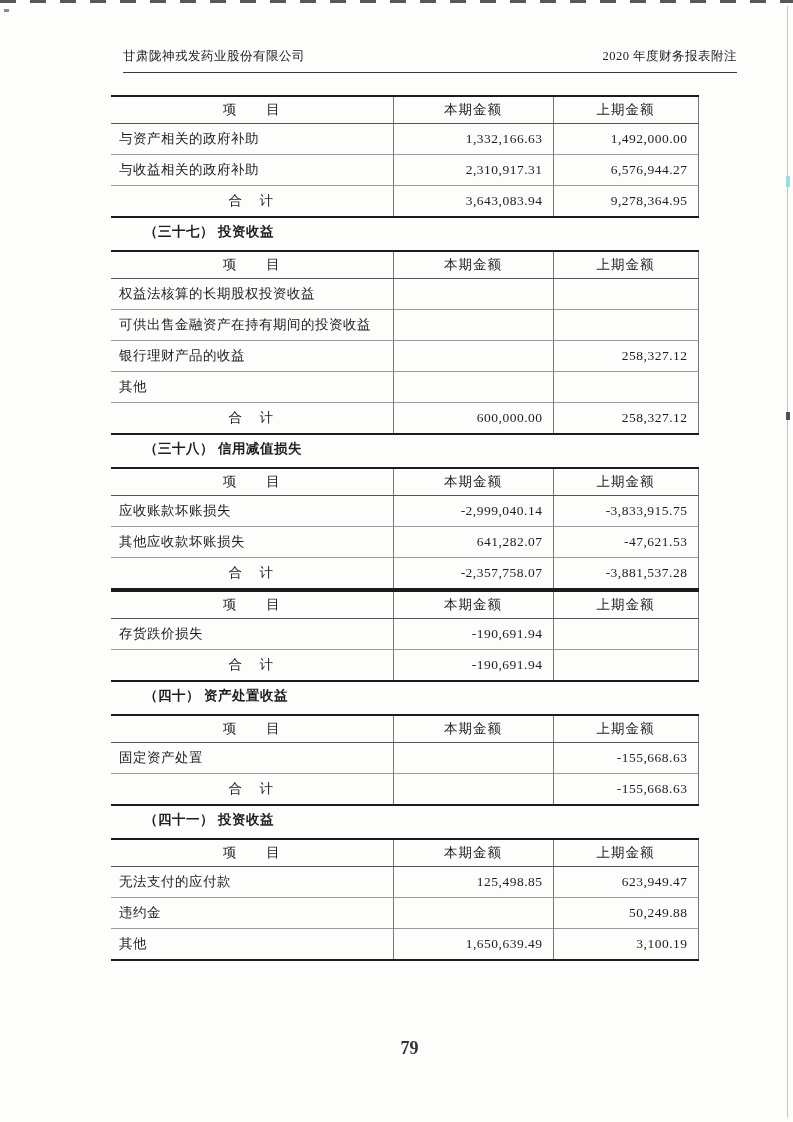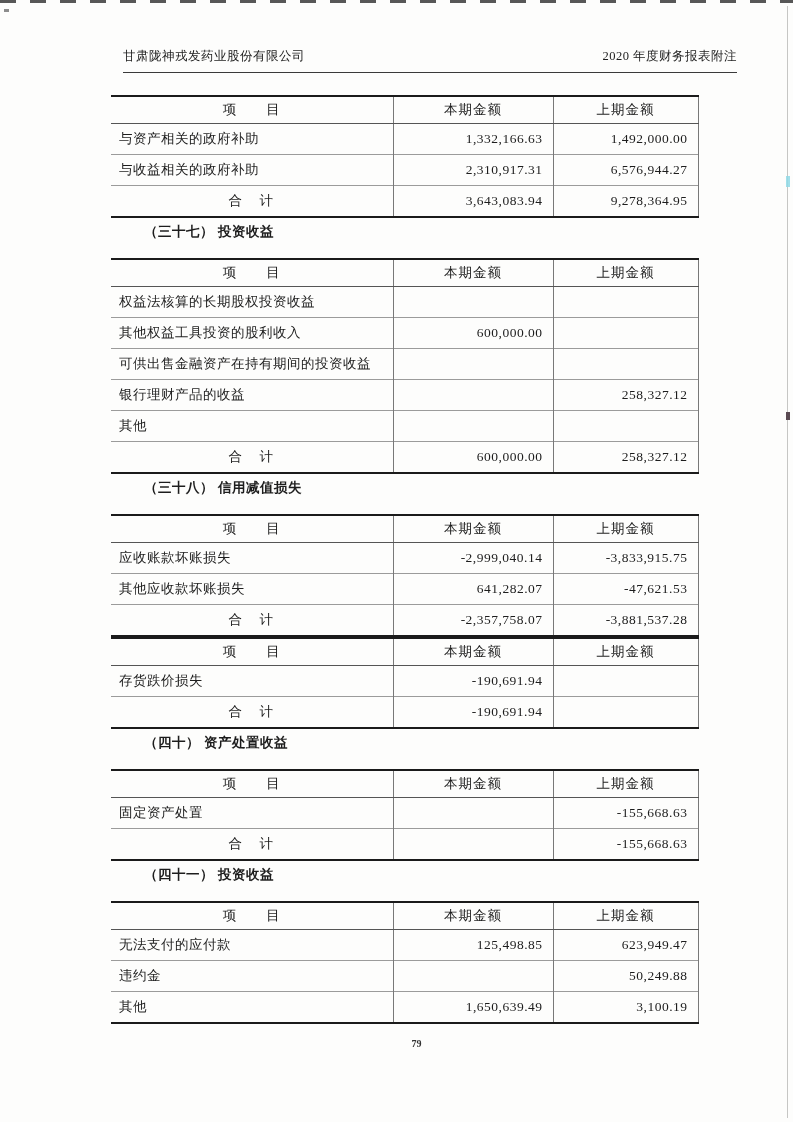--- a/index.html
+++ b/index.html
@@ -25,21 +25,21 @@
     position:absolute;left:123px;top:48px;width:614px;
     display:flex;justify-content:space-between;align-items:flex-end;
     border-bottom:1.5px solid #3a3a3a;padding-bottom:7px;
     font-size:12.5px;letter-spacing:.5px;
   }
 
   
   .content{position:absolute;left:111px;top:95px;width:587px;}
 
   .sec-heading{
-    font-weight:bold;font-size:13.5px;height:40px;line-height:28px;
+    font-weight:bold;font-size:13.5px;height:32px;line-height:28px;
     padding-left:33px;letter-spacing:.5px;
   }
 
   table.fin{
     width:587px;border-collapse:collapse;table-layout:fixed;
     border-top:2.5px solid #1b1b1b;border-bottom:2.5px solid #1b1b1b;
   }
   .fin th{
     font-weight:normal;font-size:13.5px;height:26px;text-align:center;
     border-bottom:1px solid #555;letter-spacing:1px;padding:0;
@@ -47,22 +47,22 @@
   .fin td{height:30px;font-size:13.5px;padding:0;}
   .fin tbody tr:not(:first-child) td{border-top:1px solid #9b9b9b;}
   .fin th:nth-child(n+2),.fin td:nth-child(n+2){border-left:1px solid #787878;}
   .fin th:last-child,.fin td:last-child{border-right:1px solid #787878;}
   .fin td.ci{text-align:left;padding-left:8px;letter-spacing:.5px;}
   .fin td.cn,.fin td.cp{text-align:right;padding-right:10px;letter-spacing:.5px;
     font-variant-numeric:tabular-nums;}
   .fin tr.total td.ci{text-align:center;padding-left:0;letter-spacing:2px;}
 
   .page-number{
-    position:absolute;top:1038px;left:123px;width:587px;
-    text-align:center;font-size:10px;color:#333;font-weight:bold;
+    position:absolute;top:1038px;left:116px;width:587px;
+    text-align:center;font-size:18px;color:#333;font-weight:bold;
   }
 </style>
 </head>
 <body>
 
 <div class="edge-top"></div>
 <div class="edge-right"></div>
 <div class="speck-cyan"></div>
 <div class="speck-dark"></div>
 <div class="speck-left"></div>
@@ -121,25 +121,20 @@
         <th>上期金额</th>
       </tr>
     </thead>
     <tbody>
       <tr>
         <td class="ci">权益法核算的长期股权投资收益</td>
         <td class="cn"></td>
         <td class="cp"></td>
       </tr>
       <tr>
-        <td class="ci">其他权益工具投资的股利收入</td>
-        <td class="cn">600,000.00</td>
-        <td class="cp"></td>
-      </tr>
-      <tr>
         <td class="ci">可供出售金融资产在持有期间的投资收益</td>
         <td class="cn"></td>
         <td class="cp"></td>
       </tr>
       <tr>
         <td class="ci">银行理财产品的收益</td>
         <td class="cn"></td>
         <td class="cp">258,327.12</td>
       </tr>
       <tr>

